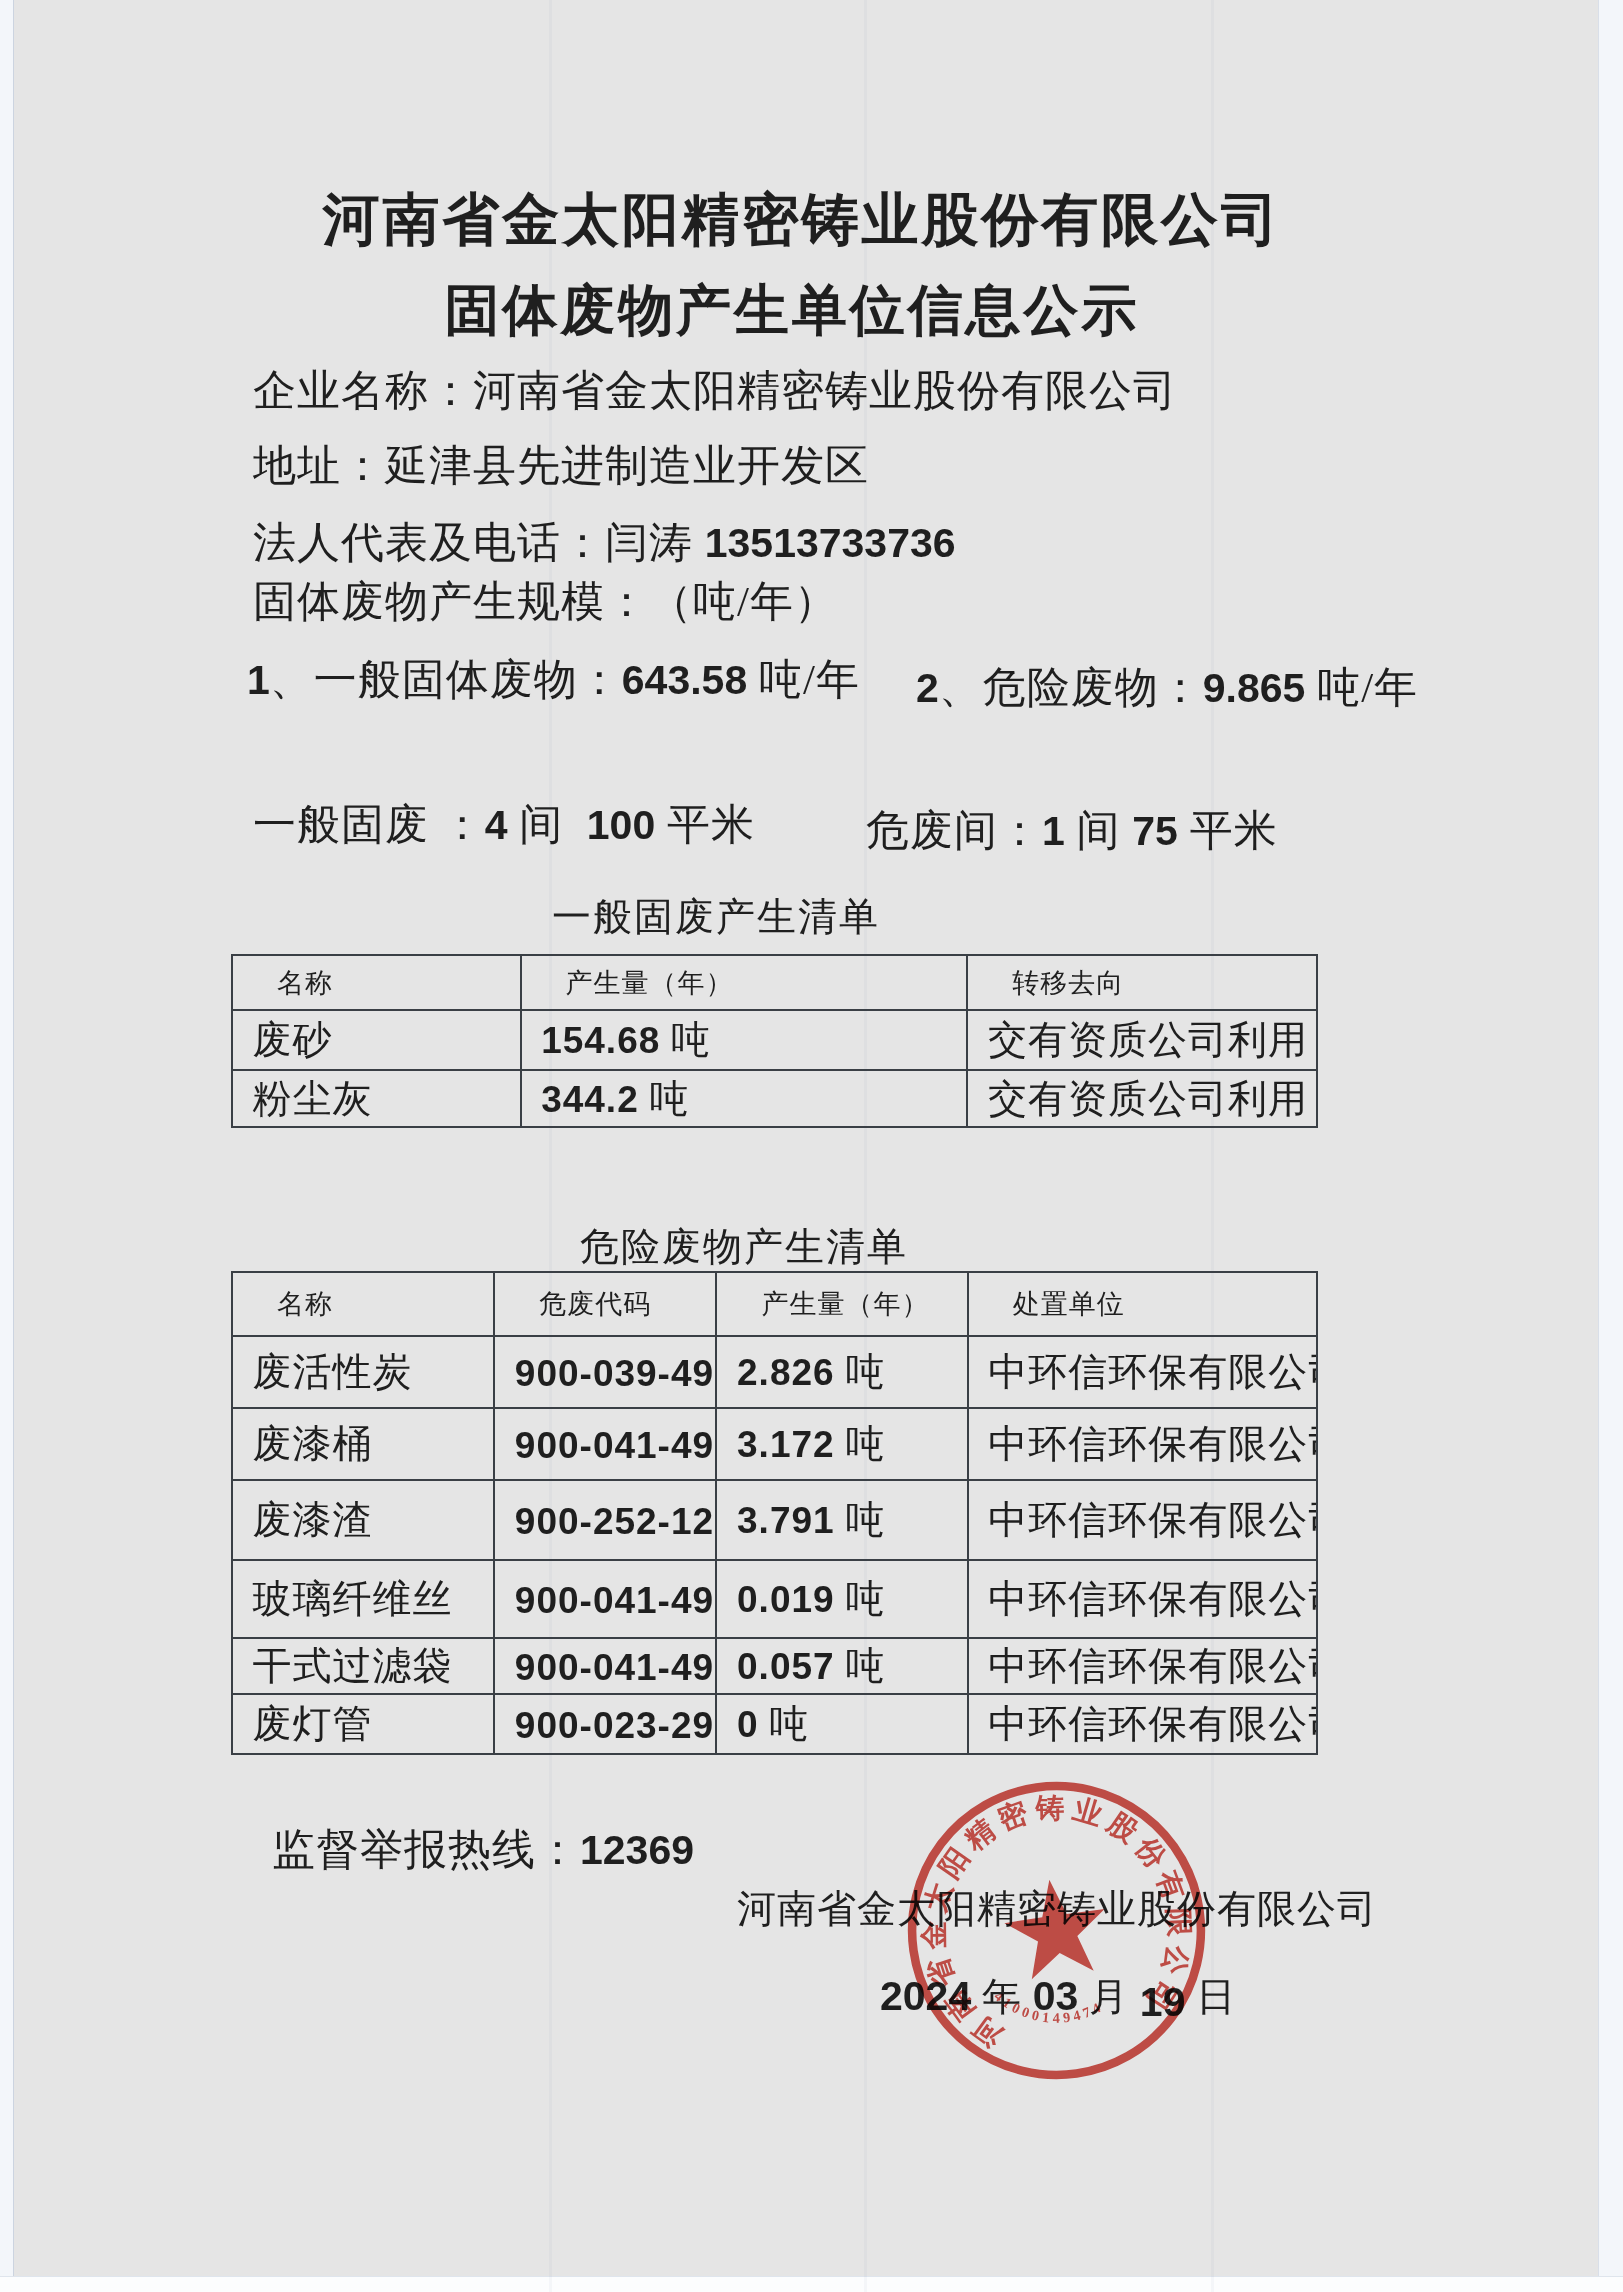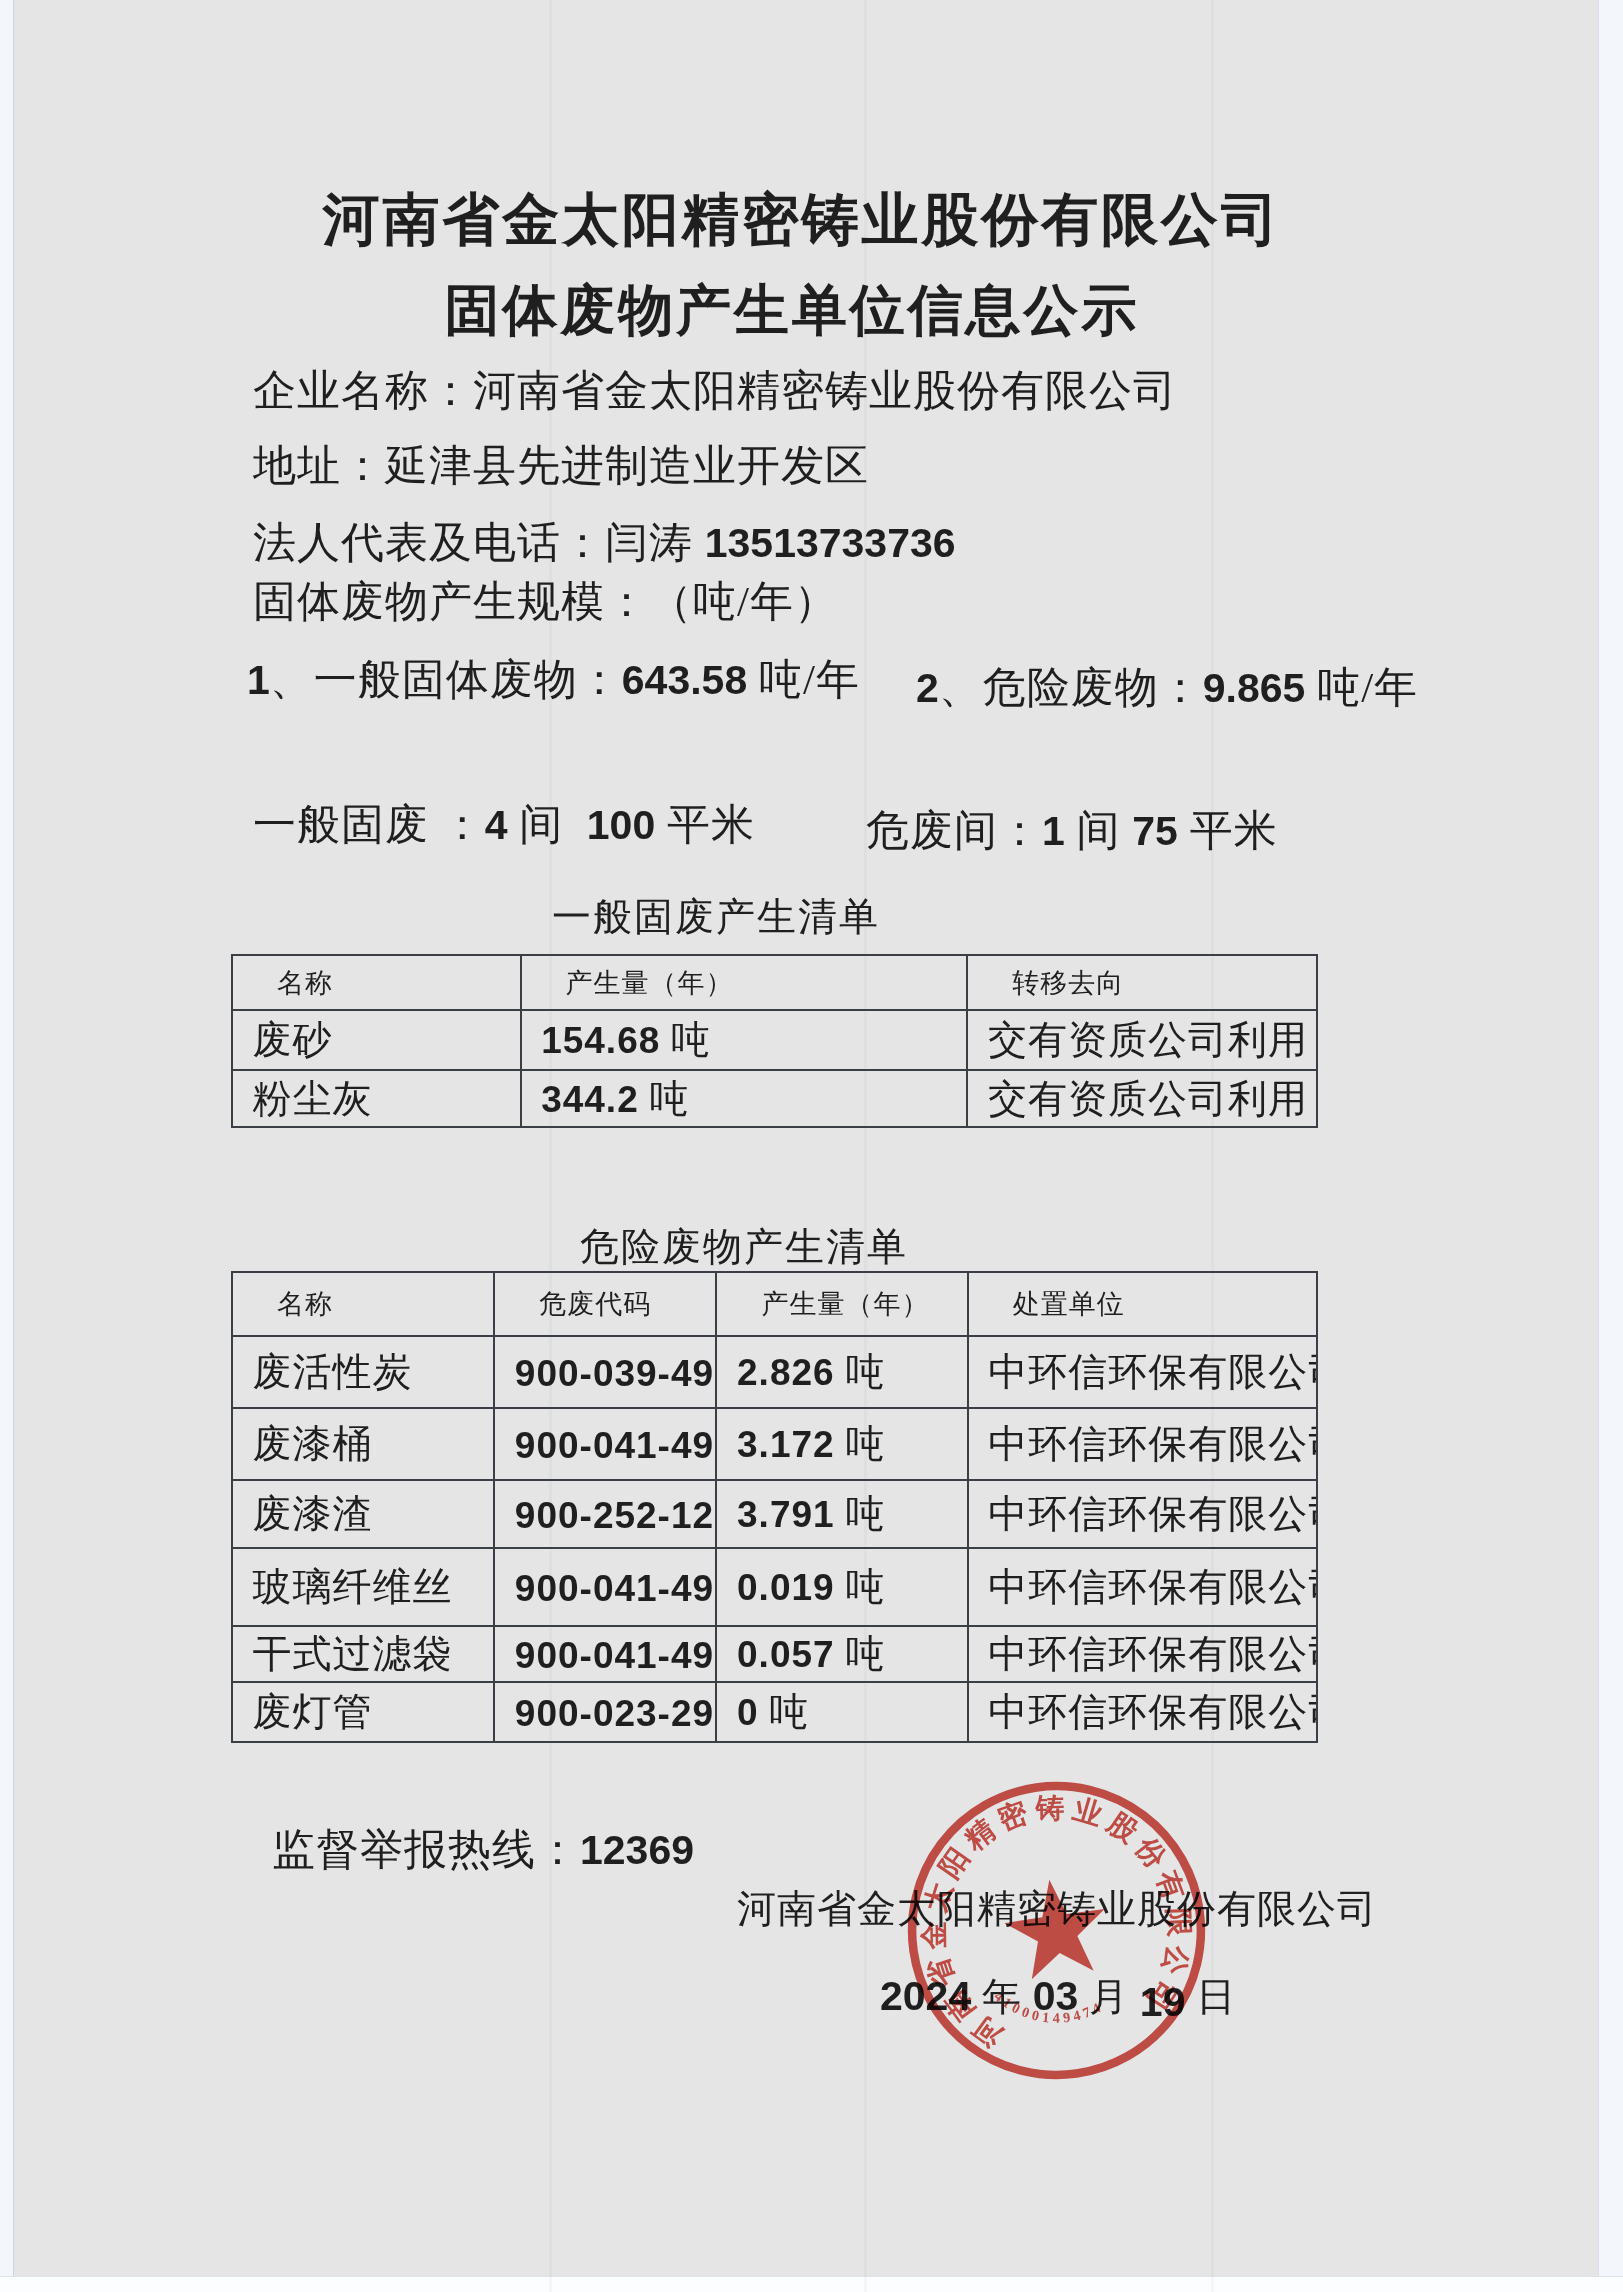--- a/index.html
+++ b/index.html
@@ -35,21 +35,21 @@
 
   #table-general { left:231px; top:954px; width:1087px; }
   #table-general col:nth-child(1){ width:288px; } #table-general col:nth-child(2){ width:446px; } #table-general col:nth-child(3){ width:349px; }
   #table-general tr:nth-child(1){ height:55px; } #table-general tr:nth-child(2){ height:60px; }
   #table-general tr:nth-child(3){ height:57px; } #table-general tr:nth-child(4){ height:59px; }
 
   #table-hazard { left:231px; top:1271px; width:1087px; }
   #table-hazard col:nth-child(1){ width:262px; } #table-hazard col:nth-child(2){ width:222px; }
   #table-hazard col:nth-child(3){ width:251px; } #table-hazard col:nth-child(4){ width:349px; }
   #table-hazard tr:nth-child(1){ height:64px; } #table-hazard tr:nth-child(2){ height:72px; }
-  #table-hazard tr:nth-child(3){ height:72px; } #table-hazard tr:nth-child(4){ height:68px; }
+  #table-hazard tr:nth-child(3){ height:72px; } #table-hazard tr:nth-child(4){ height:80px; }
   #table-hazard tr:nth-child(5){ height:78px; } #table-hazard tr:nth-child(6){ height:52px; }
   #table-hazard tr:nth-child(7){ height:60px; }
 
   .shift-down { position:relative; top:5.9px; }
 
   .stamp {
     position:absolute; left:895px; top:1769px; width:323px; height:323px;
     transform:rotate(-8deg); mix-blend-mode:multiply; opacity:0.92;
   }
   .stamp text { font-family:"Liberation Serif", serif; font-weight:700; }

